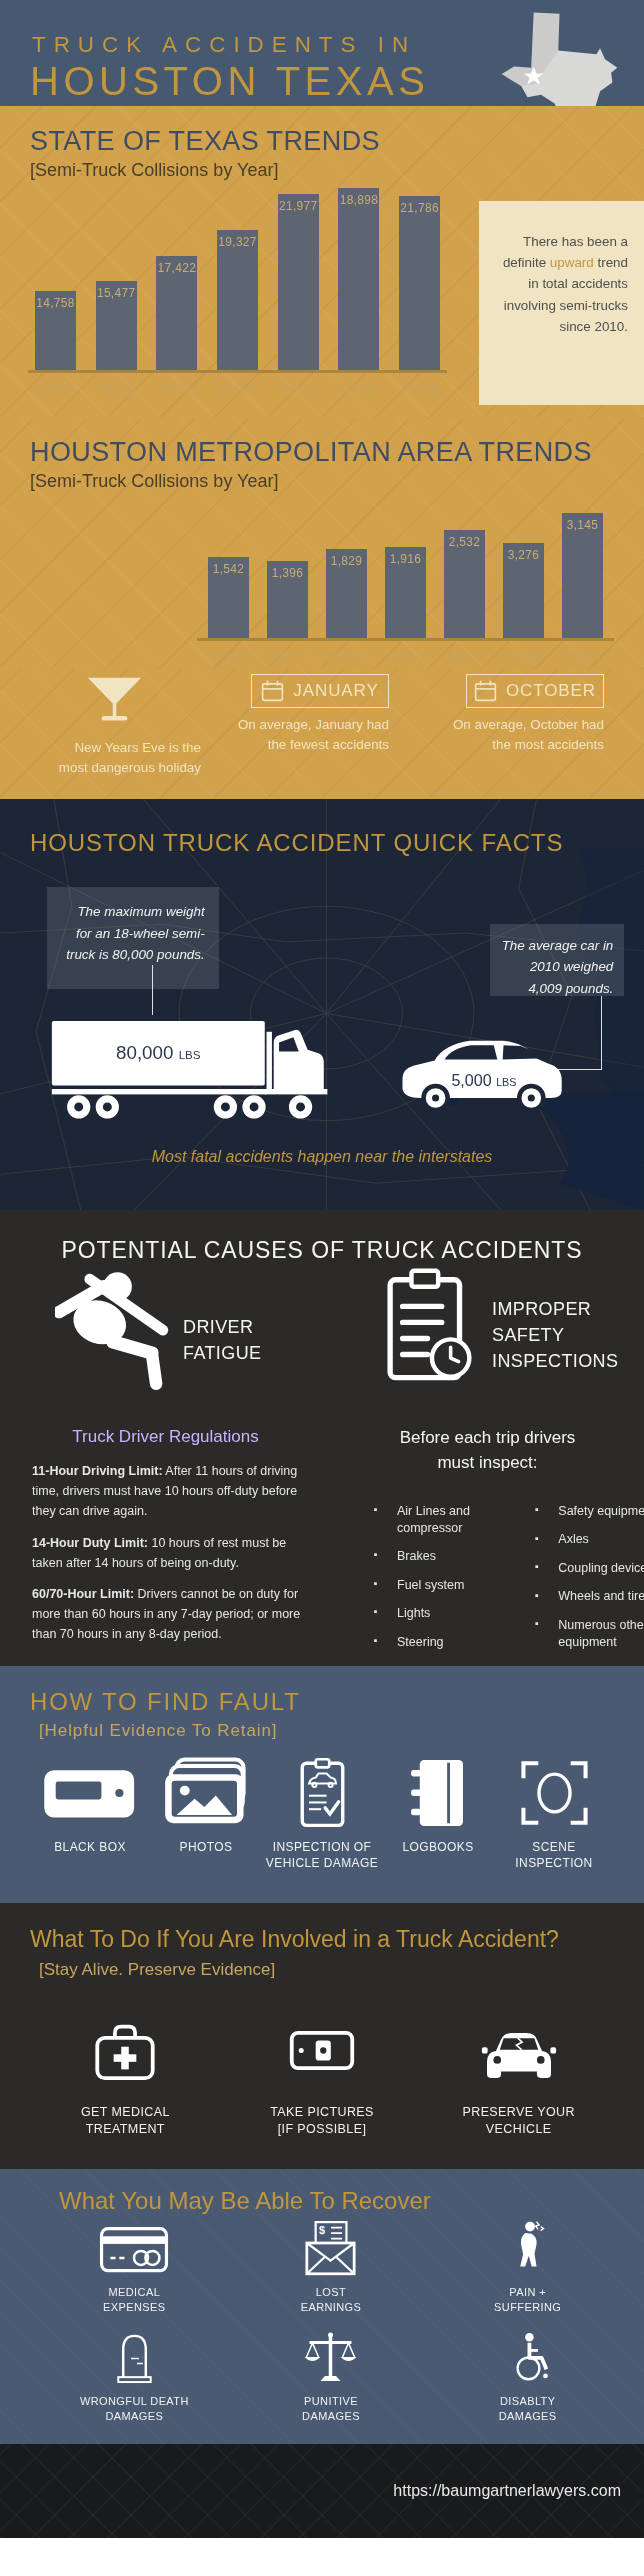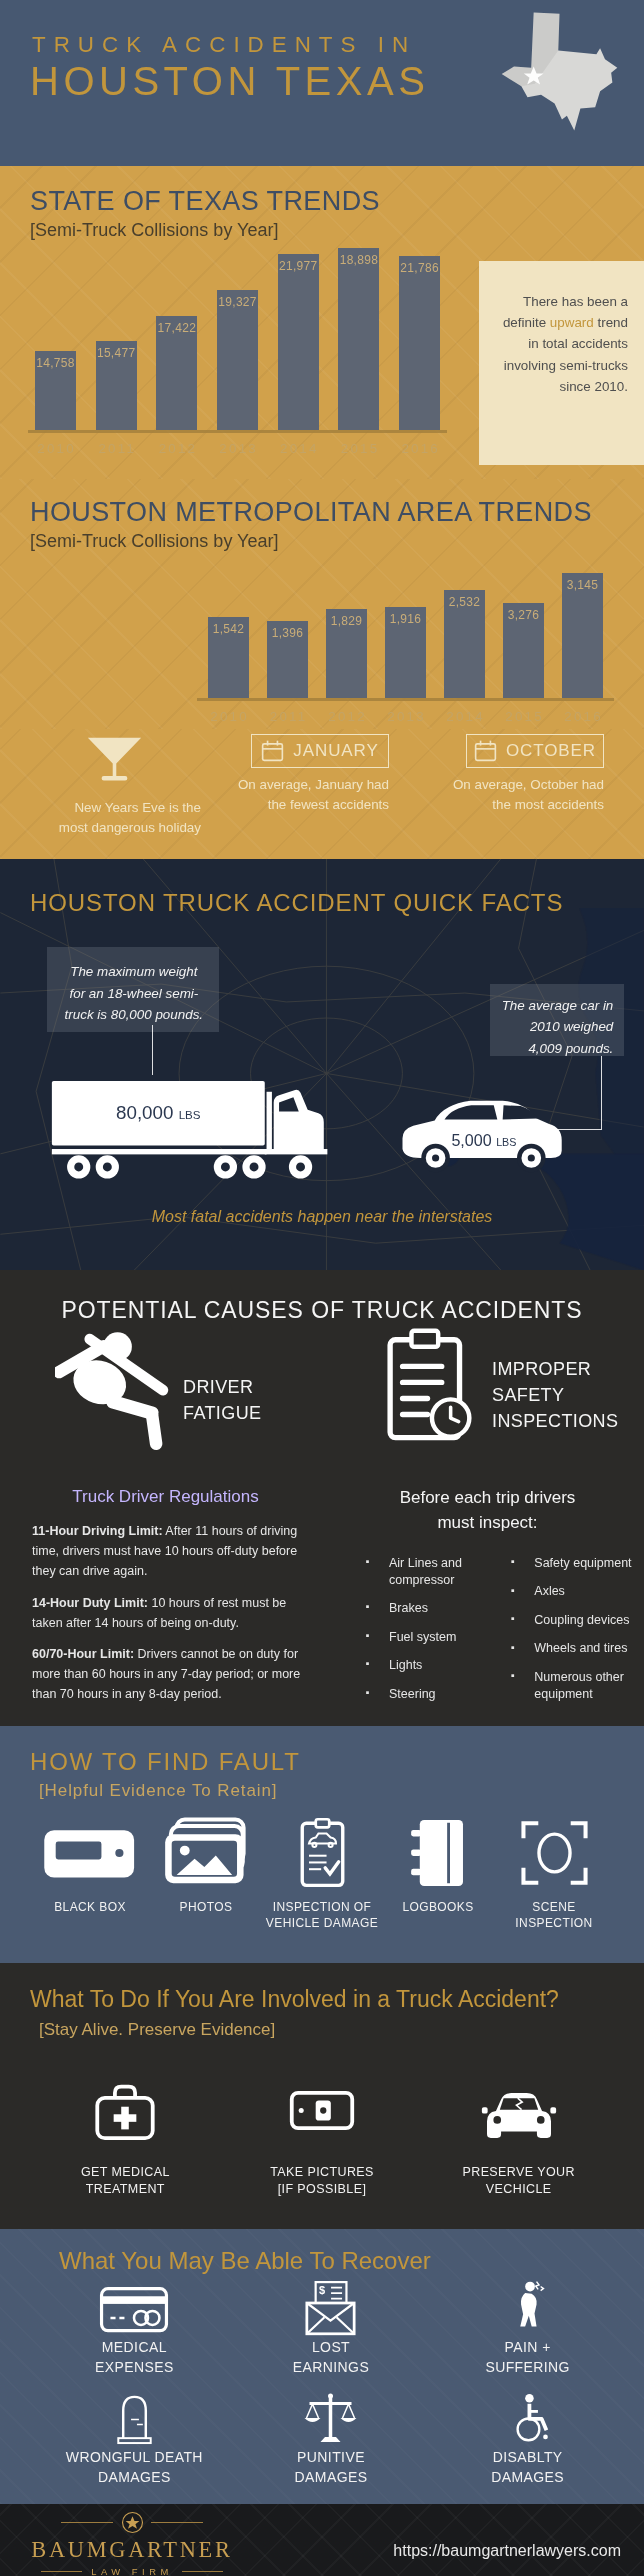--- a/index.html
+++ b/index.html
@@ -1,21 +1,21 @@
 <!DOCTYPE html>
 <html style="--header-slate: #475871; --gold-bg: #d1a14b; --gold-accent: #c2963c; --slate: #4a5a72; --navy: #1d2636; --charcoal: #2b2a28; --cream: #f1e4c2; --bar: #5d6573; --bar-label: #c9ad78; --year-label: #c4a465; --dark-title: #3e4d63; --dark-sub: #493f2c; --white-text: #f0f0f0; --note-text: #4f4f4f; --footer-bg: #191a1c; --logo-gold: #c79e52; --truck-text: #2b3850; --map-line: #8a7c58; --water: #16233e;font-size:14.3px"><head>
 <meta charset="utf-8">
 <style>
   html,body{margin:0;padding:0;background:#fff}
   body{font-family:"Liberation Sans", sans-serif;}
   #infographic{position:relative;width:644px;height:2576px;margin:0 auto;overflow:hidden;background:#fff}
   section{position:relative;width:644px;overflow:hidden}
 
   
-  #sec-header{height:166px;background:var(--header-slate);}
+  #sec-header{height:106px;background:var(--header-slate);}
   .hdr-line1{position:absolute;left:32px;top:32px;font-size:22.4px;letter-spacing:8px;color:var(--gold-accent)}
   .hdr-line2{position:absolute;left:30px;top:59px;font-size:40px;letter-spacing:4.5px;color:var(--gold-accent)}
   .texas-svg{position:absolute;right:23px;top:9.8px}
 
   
   .gold{background:
     repeating-linear-gradient(45deg, rgba(255,255,255,.045) 0 1.8px, rgba(255,255,255,0) 1.8px 38px),
     repeating-linear-gradient(-45deg, rgba(0,0,0,.035) 0 1.8px, rgba(0,0,0,0) 1.8px 38px),
     var(--gold-bg);}
   #sec-texas{height:313px}
@@ -50,21 +50,21 @@
   .holiday-icon{height:55px;display:flex;align-items:flex-start;justify-content:center;padding-top:7.2px}
   .cal-box{margin-top:4.5px;width:136px;height:32px;border:1.8px solid var(--cream);display:inline-flex;align-items:center;justify-content:center;gap:9px}
   .cal-label{font-size:17px;letter-spacing:0.9px;color:var(--cream)}
   .holiday-caption{margin-top:7.2px;font-size:13.4px;line-height:1.5;color:var(--cream);white-space:pre-line}
 
   
   #sec-quickfacts{height:411px;background:var(--navy)}
   #qf-map{position:absolute;inset:0}
   #qf-title{position:absolute;left:30px;top:30px;font-size:24px;letter-spacing:0.9px;color:var(--gold-accent)}
   .callout{position:absolute;background:rgba(130,136,148,.28);color:#f2f2f2;font-style:italic;font-size:13.4px;line-height:1.6;box-sizing:border-box}
-  #callout-truck{left:47px;top:88px;width:172px;height:85px;padding:14.3px 14.3px 0 16px;text-align:center}
+  #callout-truck{left:47px;top:88px;width:172px;height:102px;padding:14.3px 14.3px 0 16px;text-align:right}
   #callout-car{left:490px;top:125px;width:134px;height:72px;padding:10.7px 10.7px 0 7.2px;text-align:right}
   .callout-line{position:absolute;background:rgba(255,255,255,.85)}
   #line-truck{left:152px;top:166px;width:0.9px;height:50px}
   #line-car-v{left:601px;top:197px;width:0.9px;height:73px}
   #line-car-h{left:558px;top:270px;width:44px;height:0.9px}
   #vehicles-svg{position:absolute;left:0;top:213px}
   #qf-footnote{position:absolute;left:0;top:349px;width:644px;text-align:center;font-size:16px;font-style:italic;color:var(--gold-accent)}
 
   
   #sec-causes{height:456px;background:var(--charcoal);color:var(--white-text)}
@@ -72,21 +72,21 @@
   .cause-label{position:absolute;font-size:18px;line-height:1.45;letter-spacing:0.4px;white-space:pre-line;color:#f5f5f5}
   #fatigue-svg{position:absolute;left:55px;top:57px}
   #cause1-label{left:183px;top:104px}
   #clipboard-svg{position:absolute;left:383px;top:57px}
   #cause2-label{left:492px;top:86px}
   .reg-head{position:absolute;left:18px;top:217px;width:295px;text-align:center;font-size:17px;color:#c4b5fd}
   .reg-body{position:absolute;left:32px;top:251px;width:274px;font-size:12.5px;line-height:1.6;color:#e6e6e6}
   .reg-body p{margin:0 0 11.6px 0}
   .insp-head{position:absolute;left:358px;top:216px;width:259px;text-align:center;font-size:17px;line-height:1.45;white-space:pre-line;color:#f5f5f5}
   .insp-cols{position:absolute;left:360px;top:281px;display:flex;gap:14.3px}
-  .insp-cols ul{margin:4px;padding:0;list-style:none}
+  .insp-cols ul{margin:12px;padding:0;list-style:none}
   .insp-cols ul:first-child{width:123px}.insp-cols ul:last-child{width:136px}
   .insp-cols li{position:relative;padding-left:25px;margin-bottom:11.6px;font-size:12.5px;line-height:1.35;color:#e6e6e6}
   .insp-cols li::before{content:"\25AA";position:absolute;left:1.8px;top:-0.9px;font-size:10.7px;color:#e6e6e6}
 
   
   #sec-fault{height:237px;background:var(--slate)}
   #fault-title{position:absolute;left:30px;top:21.5px;font-size:24px;letter-spacing:1.8px;color:var(--gold-accent)}
   #fault-sub{position:absolute;left:39px;top:55px;font-size:17px;letter-spacing:0.9px;color:#c8a55f}
   .icon-row{position:absolute;display:flex}
   #fault-row{left:32px;right:32px;top:92px}
@@ -103,21 +103,21 @@
   #wtd-row .icon-label{margin-top:21.5px;font-size:12.5px}
 
   
   #sec-recover{height:275px;background:
     repeating-linear-gradient(45deg, rgba(255,255,255,.02) 0 1.8px, rgba(255,255,255,0) 1.8px 23px),
     var(--slate)}
   #rec-title{position:absolute;left:59px;top:18px;font-size:24px;color:var(--gold-accent)}
   #rec-grid{position:absolute;left:36px;right:18px;top:52px;display:grid;grid-template-columns:1fr 1fr 1fr;row-gap:14.3px}
   .rec-item{text-align:center}
   .rec-icon{height:55px;display:flex;align-items:center;justify-content:center}
-  .rec-label{margin-top:2px;font-size:14px;line-height:1.4;letter-spacing:0.4px;color:#f2f2f2;white-space:pre-line}
+  .rec-label{margin-top:9px;font-size:11px;line-height:1.4;letter-spacing:0.4px;color:#f2f2f2;white-space:pre-line}
 
   
   #sec-footer{height:94px;background:
     repeating-linear-gradient(45deg, rgba(255,255,255,.03) 0 1.8px, rgba(255,255,255,0) 1.8px 27px),
     repeating-linear-gradient(-45deg, rgba(255,255,255,.03) 0 1.8px, rgba(255,255,255,0) 1.8px 27px),
     var(--footer-bg)}
   #logo{position:absolute;left:27px;top:7.2px;width:210px;text-align:center}
   .logo-row{display:flex;align-items:center;justify-content:center;gap:7.2px}
   .logo-line{flex:0 0 52px;height:0.9px;background:#9c7c3e}
   .logo-name{margin-top:2.7px;font-family:"Liberation Serif", serif;font-size:22.4px;letter-spacing:2.7px;color:var(--logo-gold)}
@@ -603,33 +603,17 @@
             <circle cx="92" cy="94" r="5" fill="#ffffff"></circle>
           </svg>
         </div>
         <div class="rec-label">DISABLTY
 DAMAGES</div>
       </div>
     </div>
   </section>
 
   <section id="sec-footer">
-    <div id="logo">
-      <div class="logo-row">
-        <div class="logo-line"></div>
-        <svg width="23" height="23" viewBox="0 0 30 30">
-          <circle cx="15" cy="15" r="13" fill="none" stroke="#c79e52" stroke-width="1.5"></circle>
-          <polygon transform="translate(15,16)" points="0,-9 2.6,-2.8 9,-2.8 3.8,1.2 5.9,7.3 0,3.7 -5.9,7.3 -3.8,1.2 -9,-2.8 -2.6,-2.8" fill="#c79e52"></polygon>
-        </svg>
-        <div class="logo-line"></div>
-      </div>
-      <div class="logo-name">BAUMGARTNER</div>
-      <div class="logo-sub-row">
-        <div class="logo-sub-line"></div>
-        <div class="logo-sub">LAW FIRM</div>
-        <div class="logo-sub-line"></div>
-      </div>
-    </div>
     <a id="footer-url" href="#">https://baumgartnerlawyers.com</a>
   </section>
 
 </div>
 
 
 </body></html>

